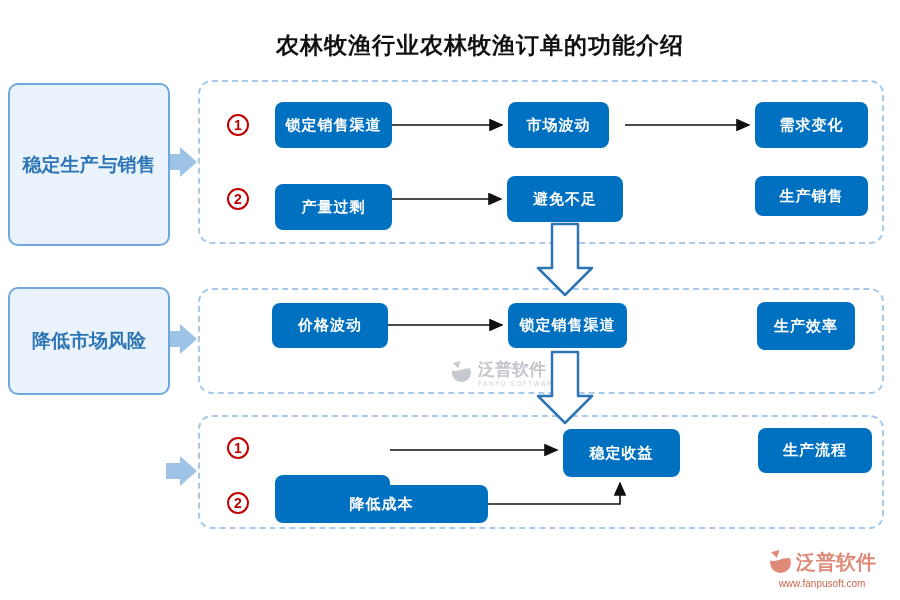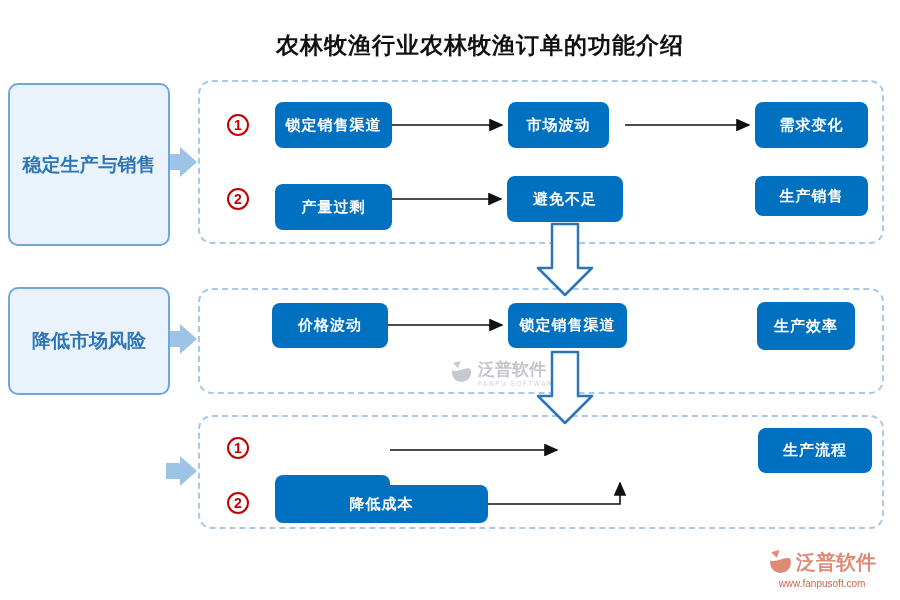--- a/index.html
+++ b/index.html
@@ -93,20 +93,21 @@
   <div class="btn" style="left:755px;top:102px;width:113px;height:46px;">需求变化</div>
   <div class="btn" style="left:275px;top:184px;width:117px;height:46px;">产量过剩</div>
   <div class="btn" style="left:507px;top:176px;width:116px;height:46px;">避免不足</div>
   <div class="btn" style="left:755px;top:176px;width:113px;height:40px;">生产销售</div>
 
   <div class="btn" style="left:272px;top:303px;width:116px;height:45px;">价格波动</div>
   <div class="btn" style="left:508px;top:303px;width:119px;height:45px;">锁定销售渠道</div>
   <div class="btn" style="left:757px;top:302px;width:98px;height:48px;">生产效率</div>
 
   <div class="btn" style="left:275px;top:430px;width:115px;height:43px;margin-top:45px;">市场价格</div>
+  <div class="btn" style="left:563px;top:429px;width:117px;height:48px;">稳定收益</div>
   <div class="btn" style="left:758px;top:428px;width:114px;height:45px;">生产流程</div>
   <div class="btn" style="left:275px;top:485px;width:213px;height:38px;">降低成本</div>
 
   <div class="wm-footer">
     <div class="row">
       <svg width="25" height="25" viewBox="0 0 24 24">
         <circle cx="12" cy="13" r="10" fill="#DE8A76"></circle>
         <path d="M1,10 C8,15 16,5 23,10 L23,3 L1,1 Z" fill="#ffffff"></path>
         <path d="M3,3 L11,1 L8.5,8.5 Z" fill="#DE8A76"></path>
       </svg>

